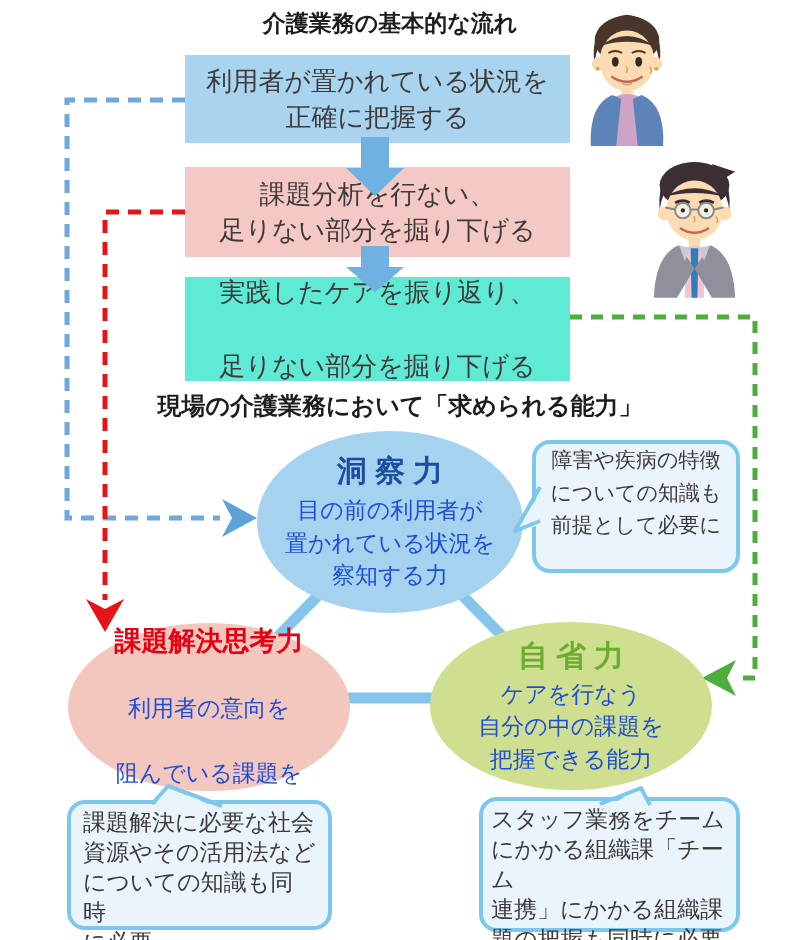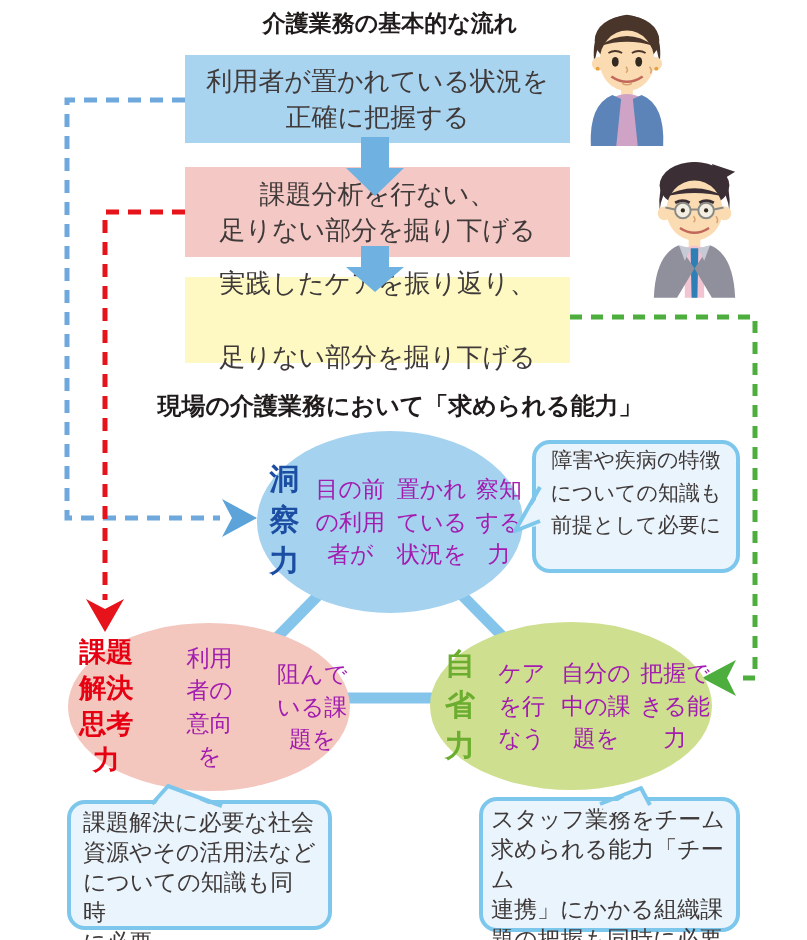--- a/index.html
+++ b/index.html
@@ -22,28 +22,28 @@
     position:absolute; left:100px; top:390px; width:600px;
     text-align:center; font-size:24px; font-weight:bold; color:#1f1b1a;
   }
   .box {
     position:absolute; left:185px; width:385px;
     display:flex; flex-direction:column; justify-content:center;
     text-align:center; font-size:26px; line-height:1.4; color:#3f3a39;
   }
   .box1 { top:55px; height:88px; background:#a9d4f0; }
   .box2 { top:167px; height:90px; background:#f4c9c5; }
-  .box3 { top:277px; height:86px; background:#fef9c3;gap:37px; }
+  .box3 { top:277px; height:104px; background:#5eead4;gap:37px; }
   .node {
     position:absolute; border-radius:50%;
-    display:flex; align-items:center; justify-content:center;
+    display:flex; flex-direction:column; align-items:center; justify-content:center;
     text-align:center;
   }
   .node-title { font-weight:bold; }
-  .node-body  { font-size:23px; line-height:1.42; color:#a21caf; }
+  .node-body  { font-size:23px; line-height:1.42; color:#1d4ed8;font-family:Liberation Serif, serif; }
   .node-insight { left:257px; top:431px; width:266px; height:182px; background:#a5d2ef; }
   .node-insight .node-title { font-size:30px; color:#1b4ea2; letter-spacing:8px; padding-left:8px; margin-bottom:3px; }
   .node-problem { left:68px; top:623px; width:282px; height:168px; background:#f3c6be;gap:32px; }
   .node-problem .node-title { font-size:27px; color:#e60012; margin-bottom:2px; }
   .node-self { left:430px; top:622px; width:282px; height:168px; background:#cfdf90; }
   .node-self .node-title { font-size:30px; color:#6bad2e; letter-spacing:8px; padding-left:8px; margin-bottom:2px; }
   .bubble {
     position:absolute; background:#eaf4fc; border:4px solid #7ec7ec; border-radius:18px;
     display:flex; flex-direction:column; justify-content:flex-start; color:#3f3a39;
   }
@@ -115,21 +115,21 @@
     <div>前提として必要に</div>
   </div>
   <div class="bubble bubble2">
     <div>課題解決に必要な社会</div>
     <div>資源やその活用法など</div>
     <div>についての知識も同時</div>
     <div>に必要</div>
   </div>
   <div class="bubble bubble3">
     <div>スタッフ業務をチーム</div>
-    <div>求められる能力「チーム</div>
+    <div>にかかる組織課「チーム</div>
     <div>連携」にかかる組織課</div>
     <div>題の把握も同時に必要</div>
   </div>
 
   <svg class="avatar avatar1" viewBox="0 0 90 145">
     <path d="M12,64 Q5,16 45,11 Q85,16 78,64 Q78,30 45,27 Q12,30 12,64" fill="#4a352a"></path>
     <ellipse cx="45" cy="37" rx="33" ry="25" fill="#4a352a"></ellipse>
     <circle cx="16" cy="61" r="7" fill="#fbdcb2"></circle>
     <circle cx="74" cy="61" r="7" fill="#fbdcb2"></circle>
     <circle cx="15" cy="66" r="2" fill="#e8a13c"></circle>

